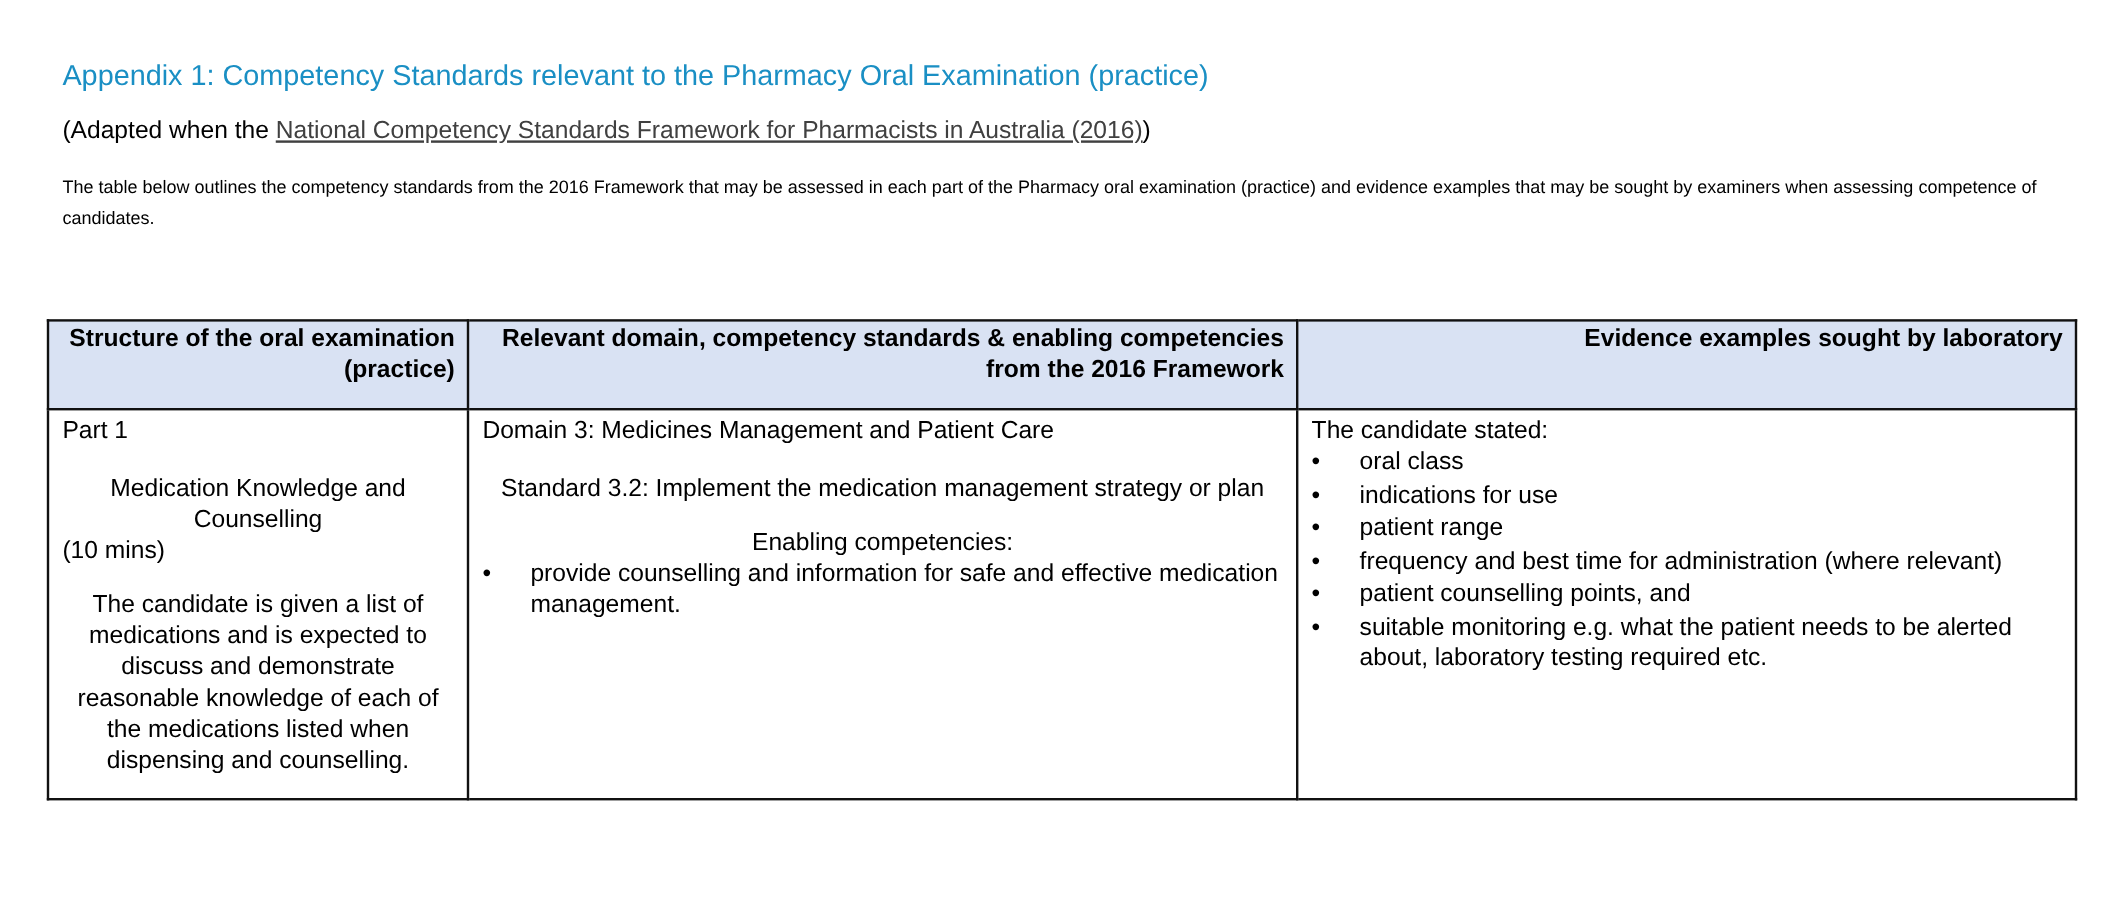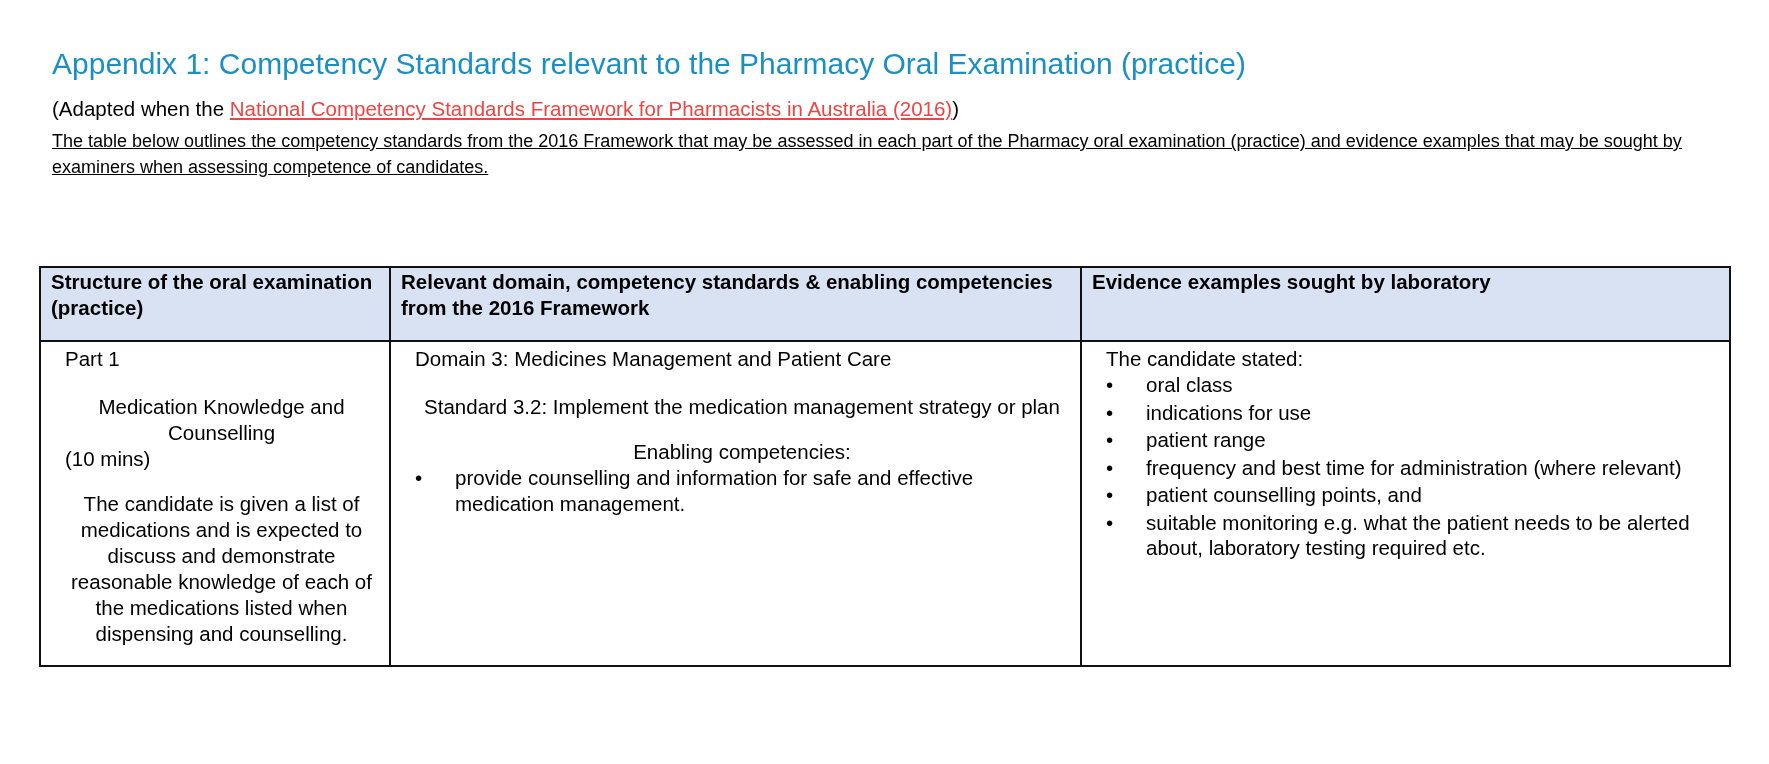--- a/index.html
+++ b/index.html
@@ -13,72 +13,71 @@
       position: relative;
       overflow: hidden;
       font-family: "Liberation Sans", sans-serif;
       color: #000000;
     }
     .page-title {
       position: absolute;
       left: 52px;
       top: 44px;
       margin: 0;
-      font-size: 30px;
+      font-size: 24px;
       font-weight: normal;
       color: #1a8fc4;
       line-height: 40px;
       white-space: nowrap;
     }
     .source-line {
       position: absolute;
       left: 52px;
       top: 96px;
       font-size: 20.5px;
       line-height: 26px;
       white-space: nowrap;
     }
     .source-line a {
-      color: #ef4444;
+      color: #404040;
       text-decoration: underline;
     }
     .intro {
       position: absolute;
       left: 52px;
-      top: 128px;
+      top: 144px;
       width: 1690px;
-      font-size: 18px;
+      font-size: 15px;
       line-height: 26px;
       margin: 0;
-      text-decoration: underline;
     }
     table.comp-table {
       position: absolute;
       left: 39px;
       top: 266px;
       width: 1690px;
       border-collapse: collapse;
       table-layout: fixed;
     }
     table.comp-table th,
     table.comp-table td {
       border: 2px solid #111111;
       vertical-align: top;
       font-size: 20.5px;
       line-height: 26px;
     }
     table.comp-table th {
       background: #d9e2f3;
       font-weight: bold;
-      text-align: left;
+      text-align: right;
       height: 71px;
       padding: 1px 10px 0 10px;
     }
     table.comp-table td {
-      padding: 4px 11px 18px 24px;
+      padding: 4px 11px 18px 11px;
       text-align: left;
     }
     .col1 { width: 350px; }
     .col2 { width: 691px; }
     .col3 { width: 649px; }
     .para { margin: 0; }
     .gap-lg { margin-top: 22px; text-align: center; }
     .gap-md { margin-top: 19px; text-align: center; }
     ul.bullets {
       list-style: none;

